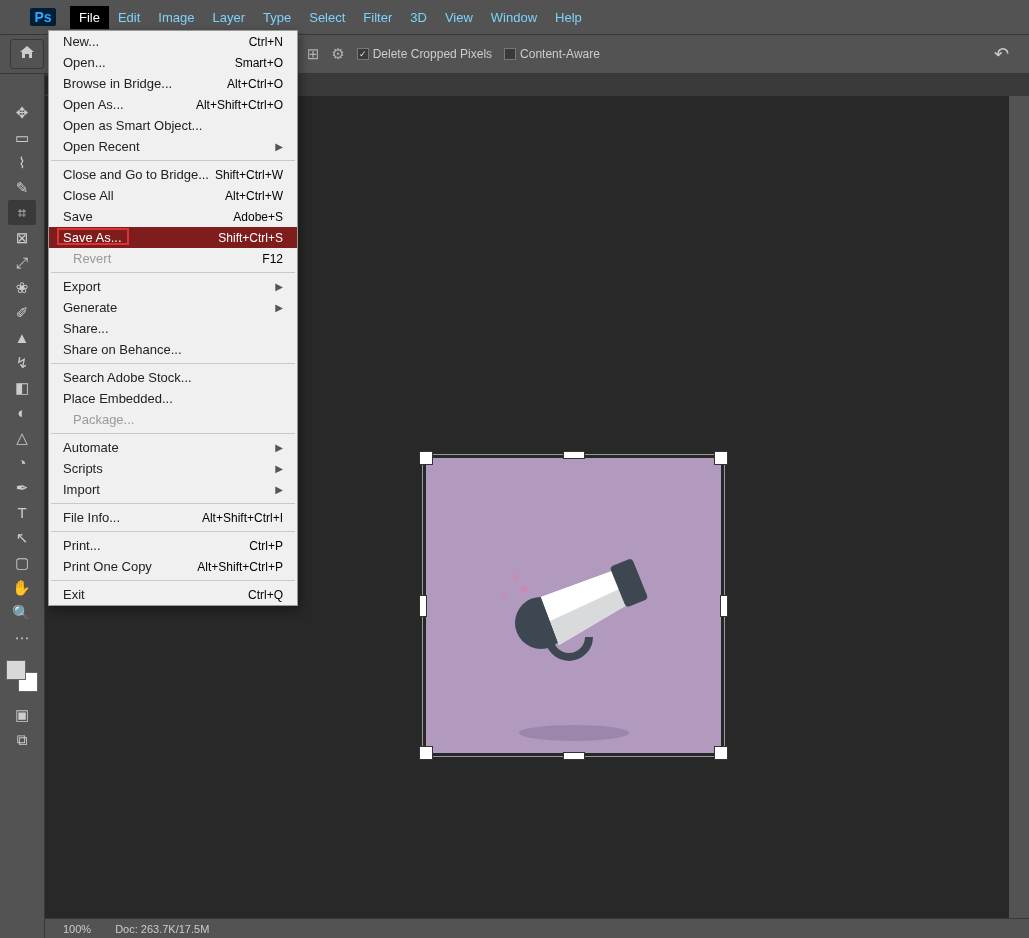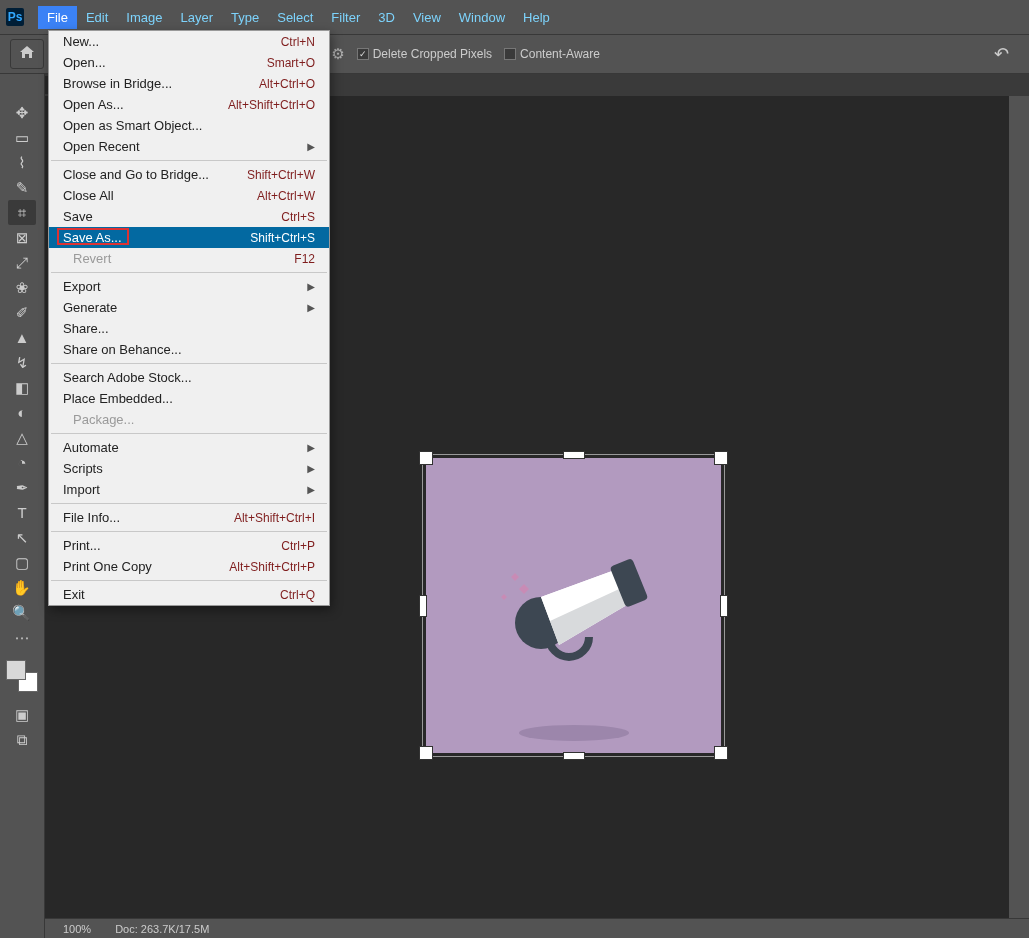--- a/index.html
+++ b/index.html
@@ -1,21 +1,21 @@
 <!DOCTYPE html>
 <html><head>
 <meta charset="utf-8">
 <style>
 * { margin:0; padding:0; box-sizing:border-box; font-family:"Segoe UI",Tahoma,sans-serif; user-select:none; }
 body { background:#535353; width:1029px; height:938px; overflow:hidden; position:relative; }
 
 .menubar { position:absolute; top:0; left:0; right:0; height:34px; background:#535353; display:flex; align-items:center; padding:0 6px; }
-.ps-logo { width:18px; height:18px; background:#001e36; color:#31a8ff; font-size:12px; font-weight:bold; display:flex; align-items:center; justify-content:center; border-radius:2px; margin-right:14px; }
+.ps-logo { width:26px; height:18px; background:#001e36; color:#31a8ff; font-size:14px; font-weight:bold; display:flex; align-items:center; justify-content:center; border-radius:2px; margin-right:14px;margin-left:24px; }
 .menu-item { color:#7dd3fc; font-size:13px; padding:4px 9px; cursor:pointer; }
-.menu-item.active { background:#3b82f6; color:#fff; }
+.menu-item.active { background:#000000; color:#fff; }
 
 .optbar { position:absolute; top:34px; left:0; right:0; height:40px; background:#535353; border-top:1px solid #383838; border-bottom:1px solid #383838; display:flex; align-items:center; padding:0 10px; gap:12px; }
 .home-btn { width:34px; height:30px; background:#535353; border:1px solid #383838; border-radius:3px; display:flex; align-items:center; justify-content:center; color:#ccc; }
 .field { background:#3a3a3a; border:1px solid #2a2a2a; color:#ddd; font-size:12px; padding:3px 6px; width:50px; height:22px; }
 .btn { background:#454545; border:1px solid #2a2a2a; color:#ddd; font-size:12px; padding:4px 12px; border-radius:3px; cursor:pointer; }
 .opt-icon { color:#b0b0b0; font-size:15px; }
 .opt-label { color:#ccc; font-size:12px; }
 .chk { display:flex; align-items:center; gap:4px; color:#ccc; font-size:12px; }
 .chkbox { width:12px; height:12px; background:#3a3a3a; border:1px solid #777; display:flex; align-items:center; justify-content:center; color:#ddd; font-size:9px; }
 .reset-icon { margin-left:auto; margin-right:10px; color:#ccc; font-size:18px; }
@@ -40,27 +40,27 @@
 .h-t { top:-4px; left:50%; transform:translateX(-50%); width:22px; height:8px; }
 .h-b { bottom:-4px; left:50%; transform:translateX(-50%); width:22px; height:8px; }
 .h-l { left:-4px; top:50%; transform:translateY(-50%); width:8px; height:22px; }
 .h-r { right:-4px; top:50%; transform:translateY(-50%); width:8px; height:22px; }
 
 .megaphone { position:absolute; left:50%; top:50%; transform:translate(-50%,-48%); }
 .mg-shadow { position:absolute; left:50%; bottom:-60px; transform:translateX(-50%); width:110px; height:16px; background:#9c86ab; border-radius:50%; }
 
 .statusbar { position:absolute; bottom:0; left:45px; right:0; height:20px; background:#535353; border-top:1px solid #383838; display:flex; align-items:center; gap:24px; padding:0 18px; color:#ccc; font-size:11px; }
 
-.dropdown { position:absolute; top:30px; left:48px; width:282px; background:#f0f0f0; border:1px solid #9a9a9a; box-shadow:2px 4px 10px rgba(0,0,0,.4); z-index:100; }
+.dropdown { position:absolute; top:30px; left:48px; width:250px; background:#f0f0f0; border:1px solid #9a9a9a; box-shadow:2px 4px 10px rgba(0,0,0,.4); z-index:100; }
 .dd-row { display:flex; justify-content:space-between; align-items:center; padding:3px 14px; font-size:13px; color:#222; cursor:pointer; position:relative; }
-.dd-row.highlight { background:#0369a1; color:#fff;text-align:center; }
+.dd-row.highlight { background:#7f1d1d; color:#fff;text-align:center; }
 .dd-row.highlight .annot { position:absolute; left:8px; top:1px; width:72px; height:17px; border:2px solid #dd3333; pointer-events:none; }
 .dd-row.disabled { color:#9a9a9a; cursor:default;padding-left:24px; }
 .dd-sep { height:1px; background:#c8c8c8; margin:3px 2px; }
-.dd-short { color:#7f1d1d; font-size:12px; }
+.dd-short { color:#000000; font-size:12px; }
 .dd-row:hover .dd-short, .dd-row.highlight .dd-short { color:#fff; }
 .dd-arrow { font-size:10px; color:#555; }
 </style>
 </head>
 <body>
 
 <div class="menubar">
   <div class="ps-logo">Ps</div>
   <div id="menu-items" style="display: flex;">
       <div class="menu-item active">File</div>
@@ -207,21 +207,21 @@
     <div class="dd-row">
       <span>Close and Go to Bridge...</span>
       <span class="dd-short">Shift+Ctrl+W</span>
     </div>
     <div class="dd-row">
       <span>Close All</span>
       <span class="dd-short">Alt+Ctrl+W</span>
     </div>
     <div class="dd-row">
       <span>Save</span>
-      <span class="dd-short">Ctrl+S</span>
+      <span class="dd-short">Adobe+S</span>
     </div>
     <div class="dd-row highlight">
       <span>Save As...</span>
       <span class="annot"></span>
       <span class="dd-short">Shift+Ctrl+S</span>
     </div>
     <div class="dd-row disabled">
       <span>Revert</span>
       <span class="dd-short">F12</span>
     </div>

